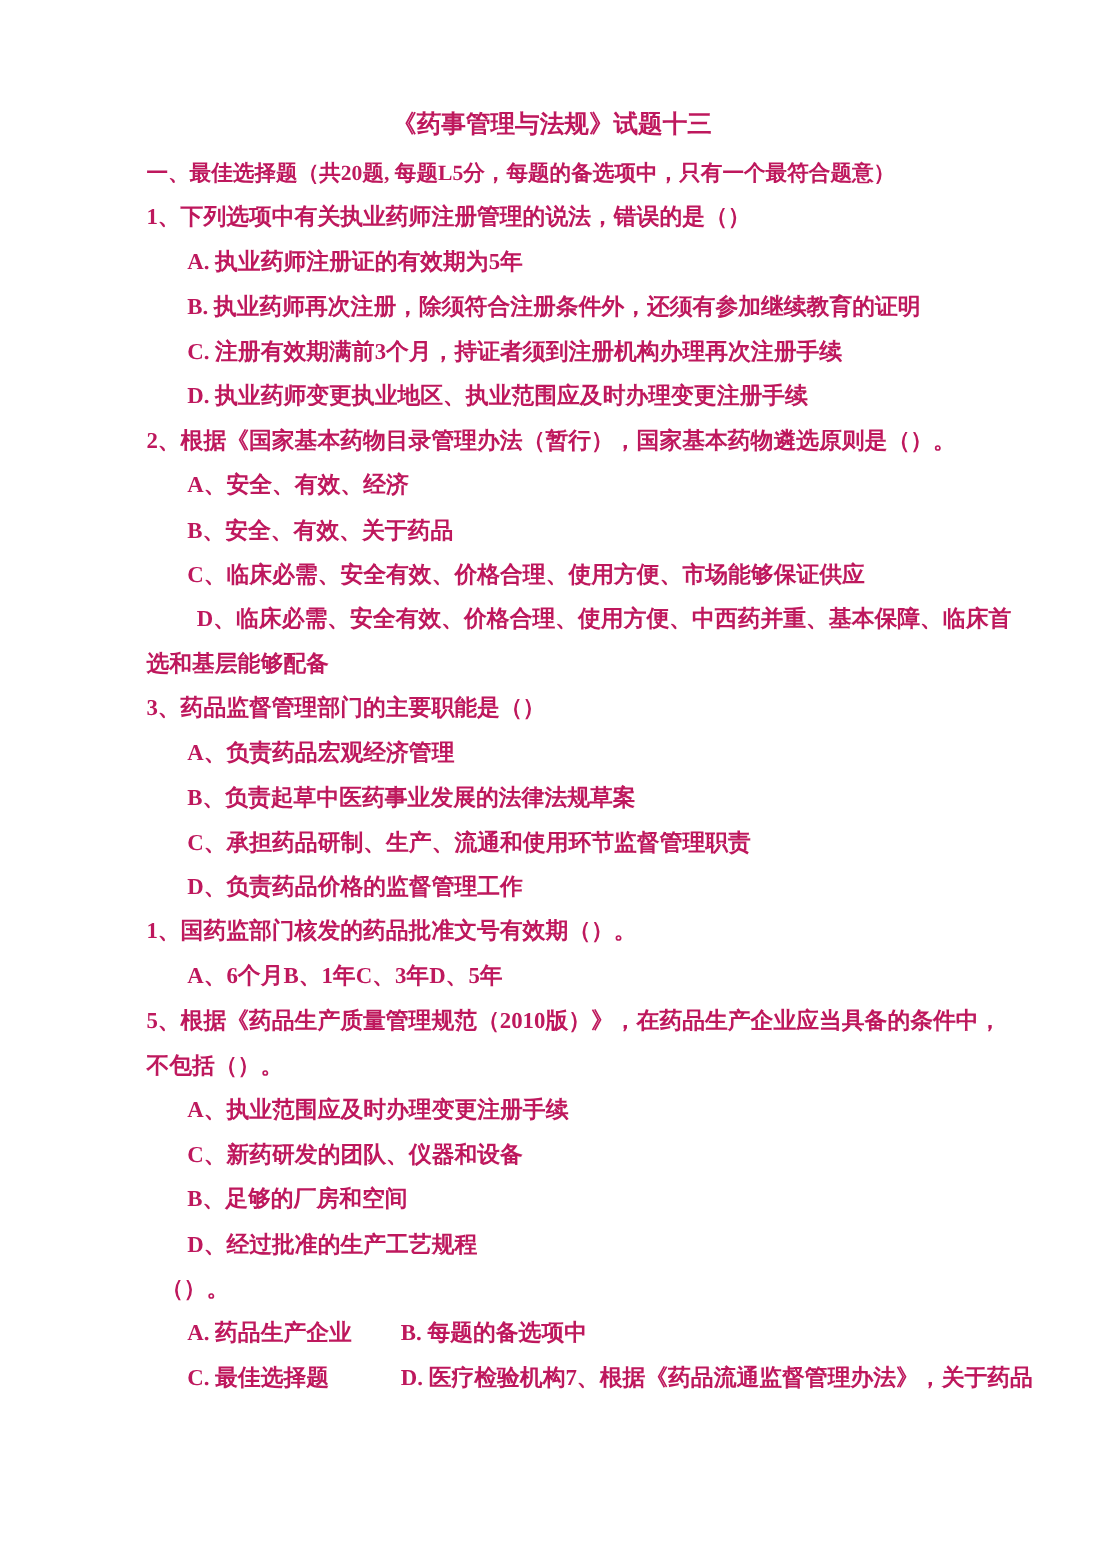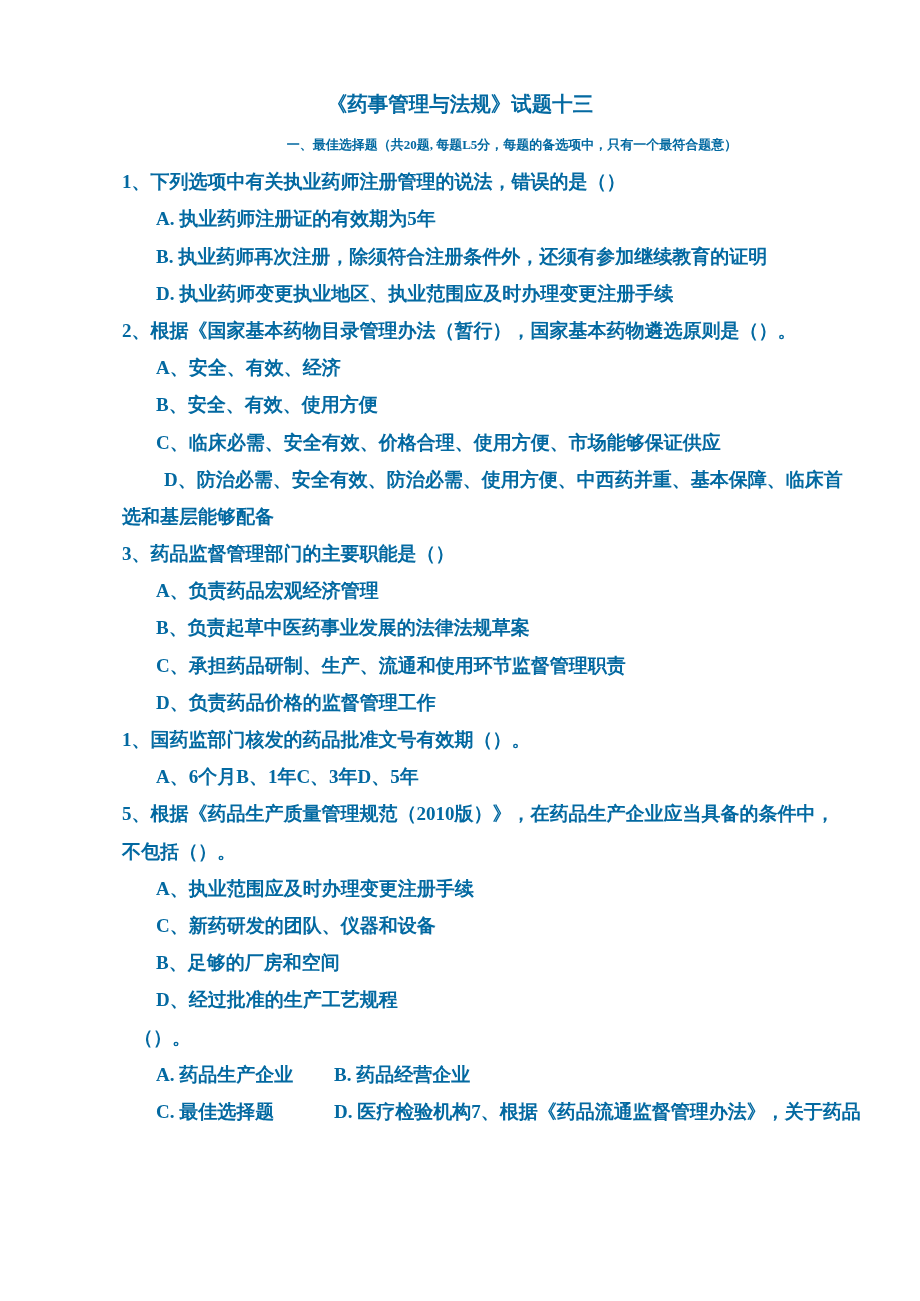--- a/index.html
+++ b/index.html
@@ -1,84 +1,85 @@
 <!DOCTYPE html>
 <html><head>
 <meta charset="utf-8">
 <style>
   html,body { margin:0; padding:0; background:#e8e8e8; }
   .page {
     position:relative;
     width:920px; height:1301px;
     margin:0 auto;
     background:#ffffff;
-    color:#0369a1;
+    color:#be185d;
     font-family:"Liberation Serif","DejaVu Serif",serif;
     overflow:hidden;
   }
   .doc-title {
     position:absolute; top:84px; left:0;
     width:920px; height:40px; line-height:40px;
     text-align:center;
     font-size:20.5px; font-weight:bold;
     white-space:pre;
   }
   .body-block {
     position:absolute; left:122px; top:126px;
     width:780px;
   }
   .line {
     height:37.2px; line-height:37.2px;
     font-size:19px;
     white-space:pre;
     font-weight:bold;
   }
-  .heading-line { font-weight:bold; font-size:13px;text-align:center; }
+  .heading-line { font-weight:bold; font-size:18px; }
   .ind-opt  { padding-left:34px; }
   .ind-optd { padding-left:42px; }
   .ind-paren{ padding-left:12px; }
   .cell { display:inline-block; width:178px; }
 </style>
 </head>
 <body>
 
 <div class="page">
 
   <div class="doc-title">《药事管理与法规》试题十三</div>
 
   <div class="body-block">
 
     <div class="line heading-line">一、最佳选择题（共20题, 每题L5分，每题的备选项中，只有一个最符合题意）</div>
 
     <div class="line">1、下列选项中有关执业药师注册管理的说法，错误的是（）</div>
     <div class="line ind-opt">A. 执业药师注册证的有效期为5年</div>
     <div class="line ind-opt">B. 执业药师再次注册，除须符合注册条件外，还须有参加继续教育的证明</div>
+    <div class="line ind-opt">C. 注册有效期满前3个月，持证者须到注册机构办理再次注册手续</div>
     <div class="line ind-opt">D. 执业药师变更执业地区、执业范围应及时办理变更注册手续</div>
 
     <div class="line">2、根据《国家基本药物目录管理办法（暂行），国家基本药物遴选原则是（）。</div>
     <div class="line ind-opt">A、安全、有效、经济</div>
-    <div class="line ind-opt">B、安全、有效、使用方便</div>
+    <div class="line ind-opt">B、安全、有效、关于药品</div>
     <div class="line ind-opt">C、临床必需、安全有效、价格合理、使用方便、市场能够保证供应</div>
-    <div class="line ind-optd">D、防治必需、安全有效、防治必需、使用方便、中西药并重、基本保障、临床首</div>
+    <div class="line ind-optd">D、临床必需、安全有效、价格合理、使用方便、中西药并重、基本保障、临床首</div>
     <div class="line">选和基层能够配备</div>
 
     <div class="line">3、药品监督管理部门的主要职能是（）</div>
     <div class="line ind-opt">A、负责药品宏观经济管理</div>
     <div class="line ind-opt">B、负责起草中医药事业发展的法律法规草案</div>
     <div class="line ind-opt">C、承担药品研制、生产、流通和使用环节监督管理职责</div>
     <div class="line ind-opt">D、负责药品价格的监督管理工作</div>
 
     <div class="line">1、国药监部门核发的药品批准文号有效期（）。</div>
     <div class="line ind-opt">A、6个月B、1年C、3年D、5年</div>
 
     <div class="line">5、根据《药品生产质量管理规范（2010版）》，在药品生产企业应当具备的条件中，</div>
     <div class="line">不包括（）。</div>
     <div class="line ind-opt">A、执业范围应及时办理变更注册手续</div>
     <div class="line ind-opt">C、新药研发的团队、仪器和设备</div>
     <div class="line ind-opt">B、足够的厂房和空间</div>
     <div class="line ind-opt">D、经过批准的生产工艺规程</div>
 
     <div class="line ind-paren">（）。</div>
-    <div class="line ind-opt"><span class="cell">A. 药品生产企业</span><span>B. 药品经营企业</span></div>
+    <div class="line ind-opt"><span class="cell">A. 药品生产企业</span><span>B. 每题的备选项中</span></div>
     <div class="line ind-opt"><span class="cell">C. 最佳选择题</span><span>D. 医疗检验机构7、根据《药品流通监督管理办法》，关于药品</span></div>
 
   </div>
 </div>
 
 </body></html>

